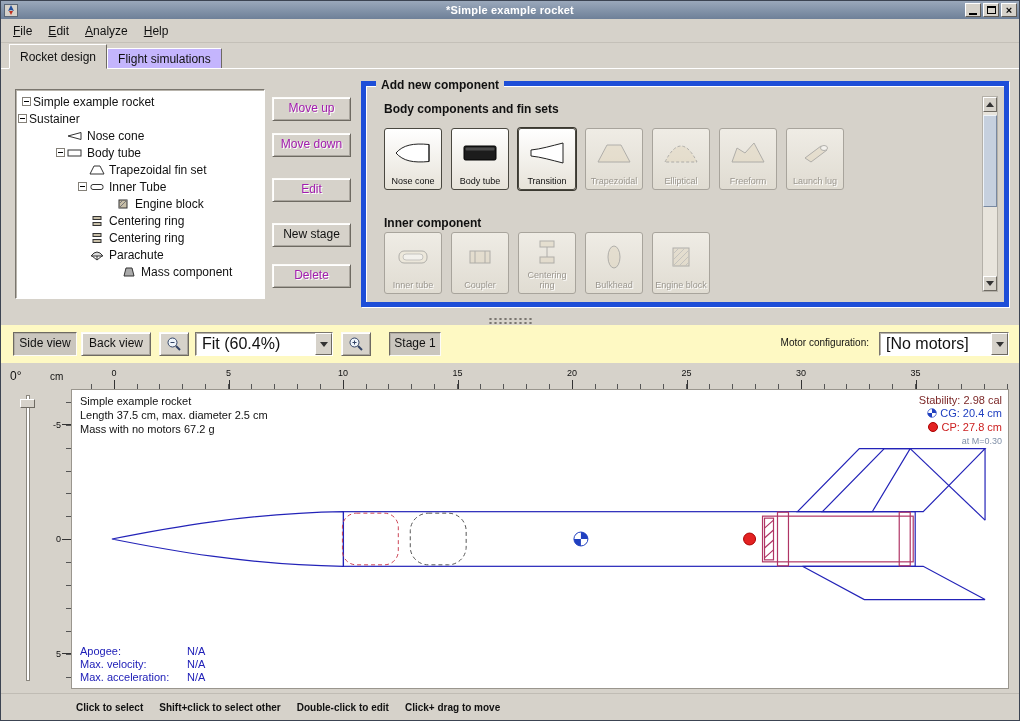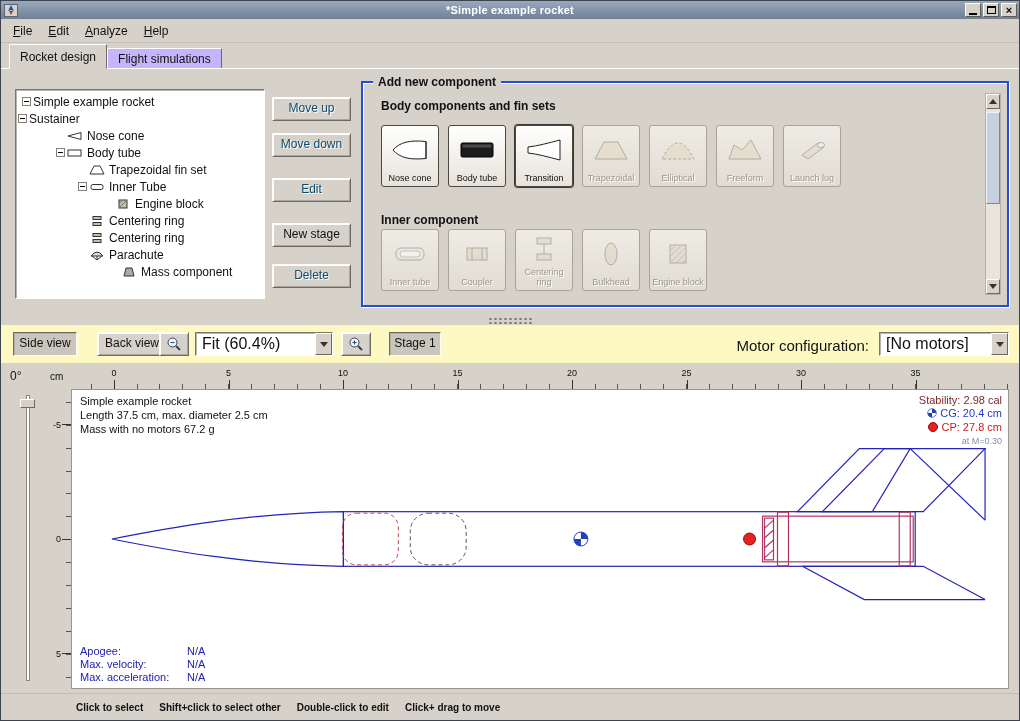--- a/index.html
+++ b/index.html
@@ -31,23 +31,23 @@
   .design-panel{ position:absolute; left:0; top:68px; right:0; height:246px; background:#d6d2ca; }
   .tree-panel{ position:absolute; left:14px; top:20px; width:250px; height:210px; background:#fff; border:1px solid; border-color:#7a766e #fff #fff #7a766e; box-shadow:inset 1px 1px 0 #b8b4ac; overflow:hidden; padding-top:3px; }
   .tree-row{ display:flex; align-items:center; height:17px; white-space:nowrap; }
   .exp-slot{ width:13px; display:flex; align-items:center; justify-content:center; flex:0 0 13px; }
   .expander{ width:9px; height:9px; border:1px solid #848078; background:#fff; position:relative; }
   .expander::after{ content:""; position:absolute; left:1px; right:1px; top:3px; height:1px; background:#000; }
   .tree-icon{ width:16px; height:12px; margin-right:4px; flex:0 0 16px; }
   .tree-label{ font-size:12px; }
 
   .abtn{ position:absolute; left:271px; width:79px; height:24px; background:#d6d2ca; border:1px solid; border-color:#fcfbf8 #6e6a62 #6e6a62 #fcfbf8; box-shadow:inset 1px 1px 0 #fff, inset -1px -1px 0 #aaa69e; font-size:12px; text-align:center; line-height:21px; }
-  .abtn.disabled{ color:#0c4a6e; text-shadow:1px 1px 0 #fff; }
-
-  .groupbox{ position:absolute; left:360px; top:12px; width:648px; height:226px; border:2px solid #1d4ed8; box-shadow:inset 1px 1px 0 #fff,1px 1px 0 #fff; }
+  .abtn.disabled{ color:#a21caf; text-shadow:1px 1px 0 #fff; }
+
+  .groupbox{ position:absolute; left:360px; top:12px; width:648px; height:226px; border:5px solid #1d4ed8; box-shadow:inset 1px 1px 0 #fff,1px 1px 0 #fff; }
   .group-title{ position:absolute; top:-8px; left:10px; background:#d6d2ca; padding:0 5px; font-weight:bold; }
   .section-label{ position:absolute; left:18px; font-weight:bold; }
   .comp-row{ position:absolute; left:18px; display:flex; gap:9px; }
   .comp-btn{ width:58px; height:62px; border:1px solid #4a4840; border-radius:3px; background:linear-gradient(#ffffff,#e7e3d9); display:flex; flex-direction:column; align-items:center; justify-content:flex-end; padding-bottom:3px; }
   .comp-btn .comp-icon{ flex:1; display:flex; align-items:center; justify-content:center; }
   .comp-label{ font-size:9px; line-height:10px; text-align:center; }
   .comp-btn.focused{ box-shadow:0 0 0 1px #3a3830; }
   .comp-btn.disabled{ border-color:#a8a49c; background:linear-gradient(#efece5,#e0dcd2); }
   .comp-btn.disabled .comp-icon{ opacity:.45; }
   .comp-btn.disabled .comp-label{ color:#9b978f; text-shadow:1px 1px 0 #fff; }
@@ -63,21 +63,21 @@
   .splitter{ position:absolute; left:0; top:314px; right:0; height:10px; display:flex; align-items:center; justify-content:center; }
   .splitter .dots{ width:44px; height:7px; background-image:radial-gradient(circle,#7a7670 1px,transparent 1.3px); background-size:5px 4px; }
 
   
   .view-toolbar{ position:absolute; left:0; top:324px; right:0; height:38px; background:#fef9c3; }
   .tbtn{ position:absolute; top:7px; height:24px; background:#d6d2ca; border:1px solid; border-color:#fcfbf8 #6e6a62 #6e6a62 #fcfbf8; box-shadow:inset 1px 1px 0 #fff, inset -1px -1px 0 #aaa69e; font-size:12px; text-align:center; line-height:21px; }
   .tbtn.pressed{ border-color:#6e6a62 #fcfbf8 #fcfbf8 #6e6a62; box-shadow:inset 1px 1px 0 #b2aea6; background:#cac6be; }
   .combo{ position:absolute; top:7px; height:24px; background:#fff; border:1px solid; border-color:#7a766e #fff #fff #7a766e; box-shadow:inset 1px 1px 0 #b8b4ac; display:flex; align-items:center; }
   .combo .val{ flex:1; padding:0 6px; font-size:16px; white-space:nowrap; overflow:hidden; }
   .combo .drop{ width:17px; align-self:stretch; background:#d6d2ca; border:1px solid; border-color:#fff #6e6a62 #6e6a62 #fff; display:flex; align-items:center; justify-content:center; }
-  .toolbar-label{ position:absolute; top:12px; font-size:15px;text-align:center; }
+  .toolbar-label{ position:absolute; top:12px; font-size:10px;text-align:center; }
 
   
   .view-area{ position:absolute; left:0; top:362px; right:0; height:330px; background:#d6d2ca; }
   .rot-label{ position:absolute; left:9px; top:6px; font-size:12px; }
   .slider-track{ position:absolute; left:25px; top:32px; bottom:12px; width:4px; background:#fff; border:1px solid #8a867e; }
   .slider-handle{ position:absolute; left:19px; top:36px; width:15px; height:9px; background:#d6d2ca; border:1px solid; border-color:#fff #6e6a62 #6e6a62 #fff; }
   .ruler-unit{ position:absolute; left:49px; top:8px; font-size:10px; }
   .h-ruler{ position:absolute; left:70px; top:4px; width:938px; height:22px; overflow:hidden; }
   .h-ruler::before{ content:""; position:absolute; left:-25.7px; right:0; bottom:0; height:5px; background:repeating-linear-gradient(to right,#555 0 1px,transparent 1px 22.9px); }
   .h-ruler::after{ content:""; position:absolute; left:-71.5px; right:0; bottom:0; height:9px; background:repeating-linear-gradient(to right,#333 0 1px,transparent 1px 114.5px); }
@@ -361,21 +361,21 @@
       </div>
     </div>
   </div>
 
   <div class="splitter">
       <div class="dots"></div>
     </div>
 
   <div class="view-toolbar">
     <div class="tbtn pressed" style="left:12px;width:64px">Side view</div>
-    <div class="tbtn" style="left:96px;width:70px">Back view</div>
+    <div class="tbtn" style="left:80px;width:70px">Back view</div>
     <div class="tbtn" style="left:158px;width:30px">
       <svg width="16" height="16" viewBox="0 0 16 16" style="margin-top:3px">
           <circle cx="6.5" cy="6.5" r="4.5" fill="#eef4fa" stroke="#334466"></circle>
           <line x1="10" y1="10" x2="14" y2="14" stroke="#334466" stroke-width="2"></line>
           <line x1="4.5" y1="6.5" x2="8.5" y2="6.5" stroke="#334466"></line>
         </svg>
     </div>
     <div class="combo" style="left:194px;width:138px">
       <span class="val">Fit (60.4%)</span>
       <span class="drop">

